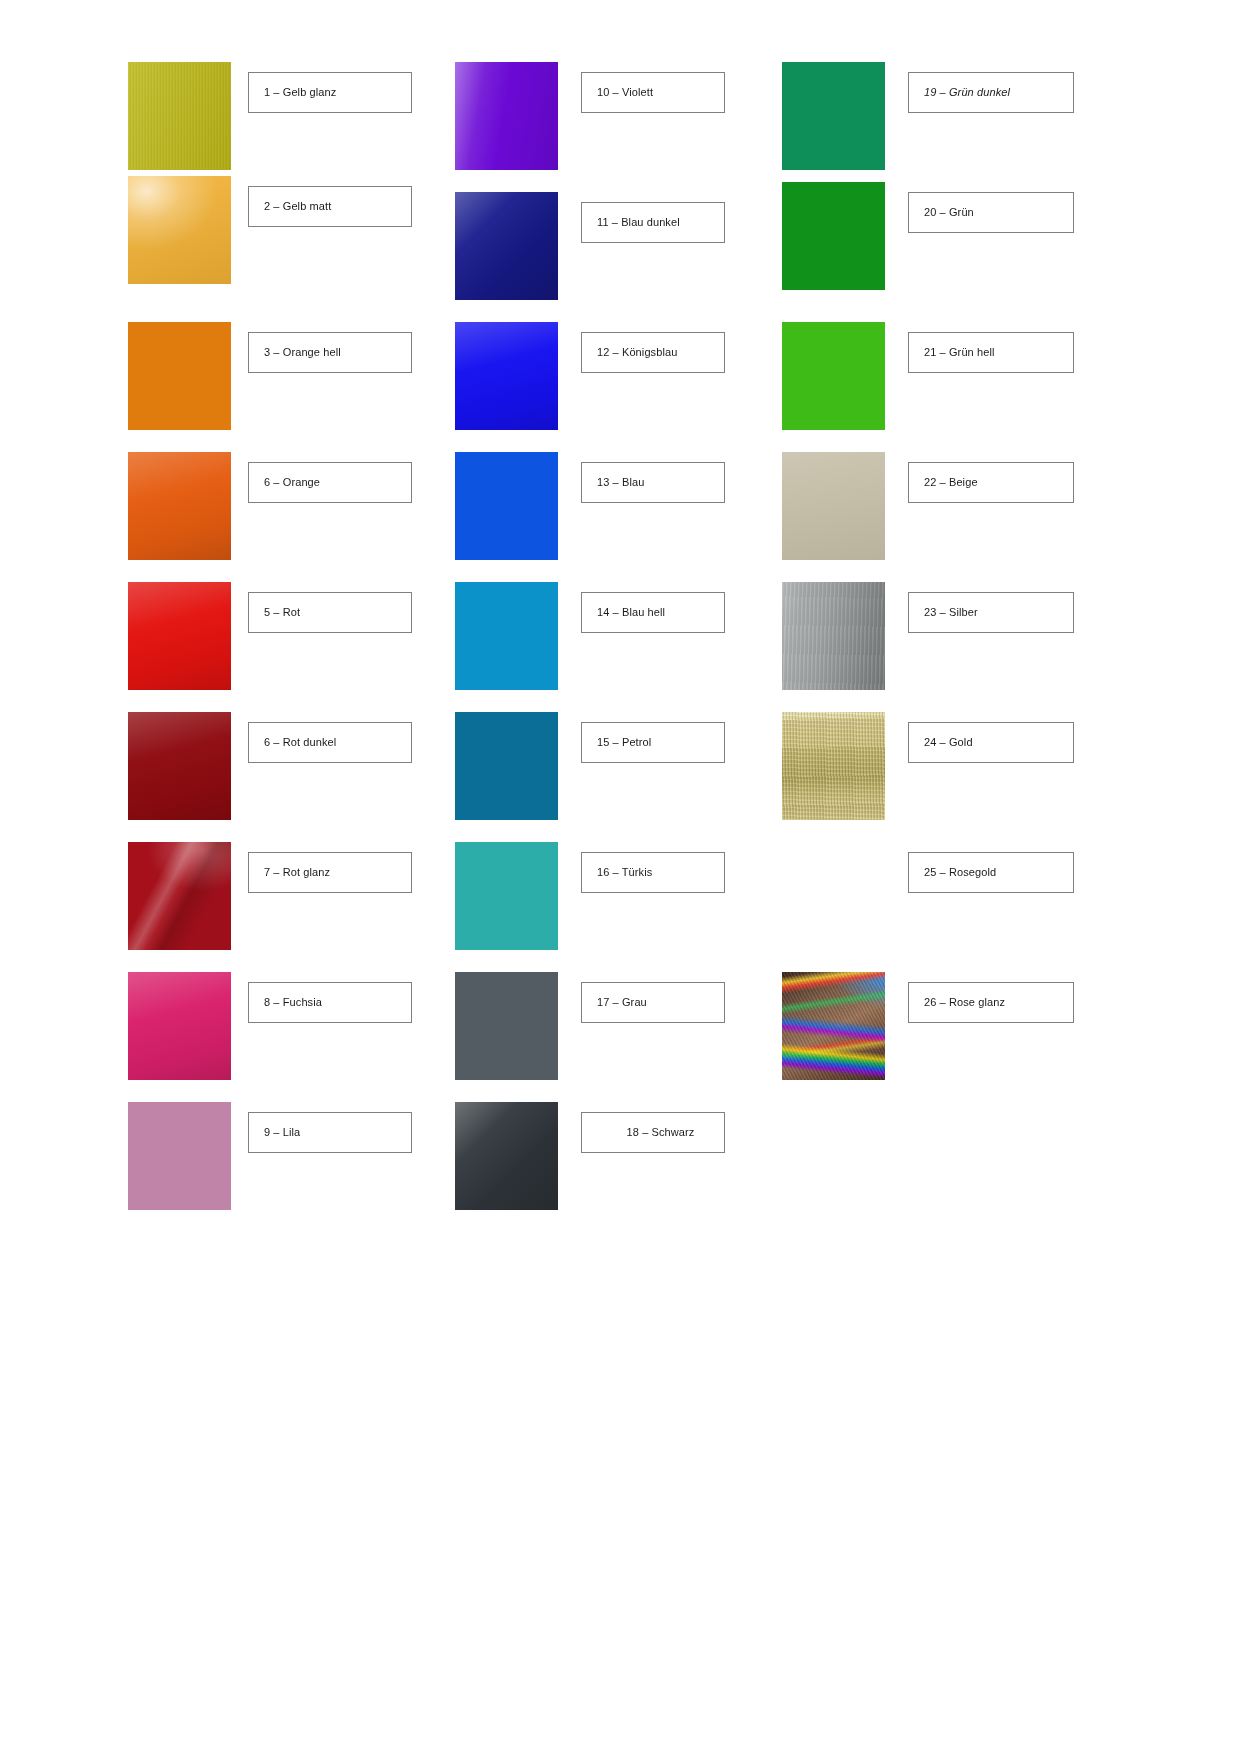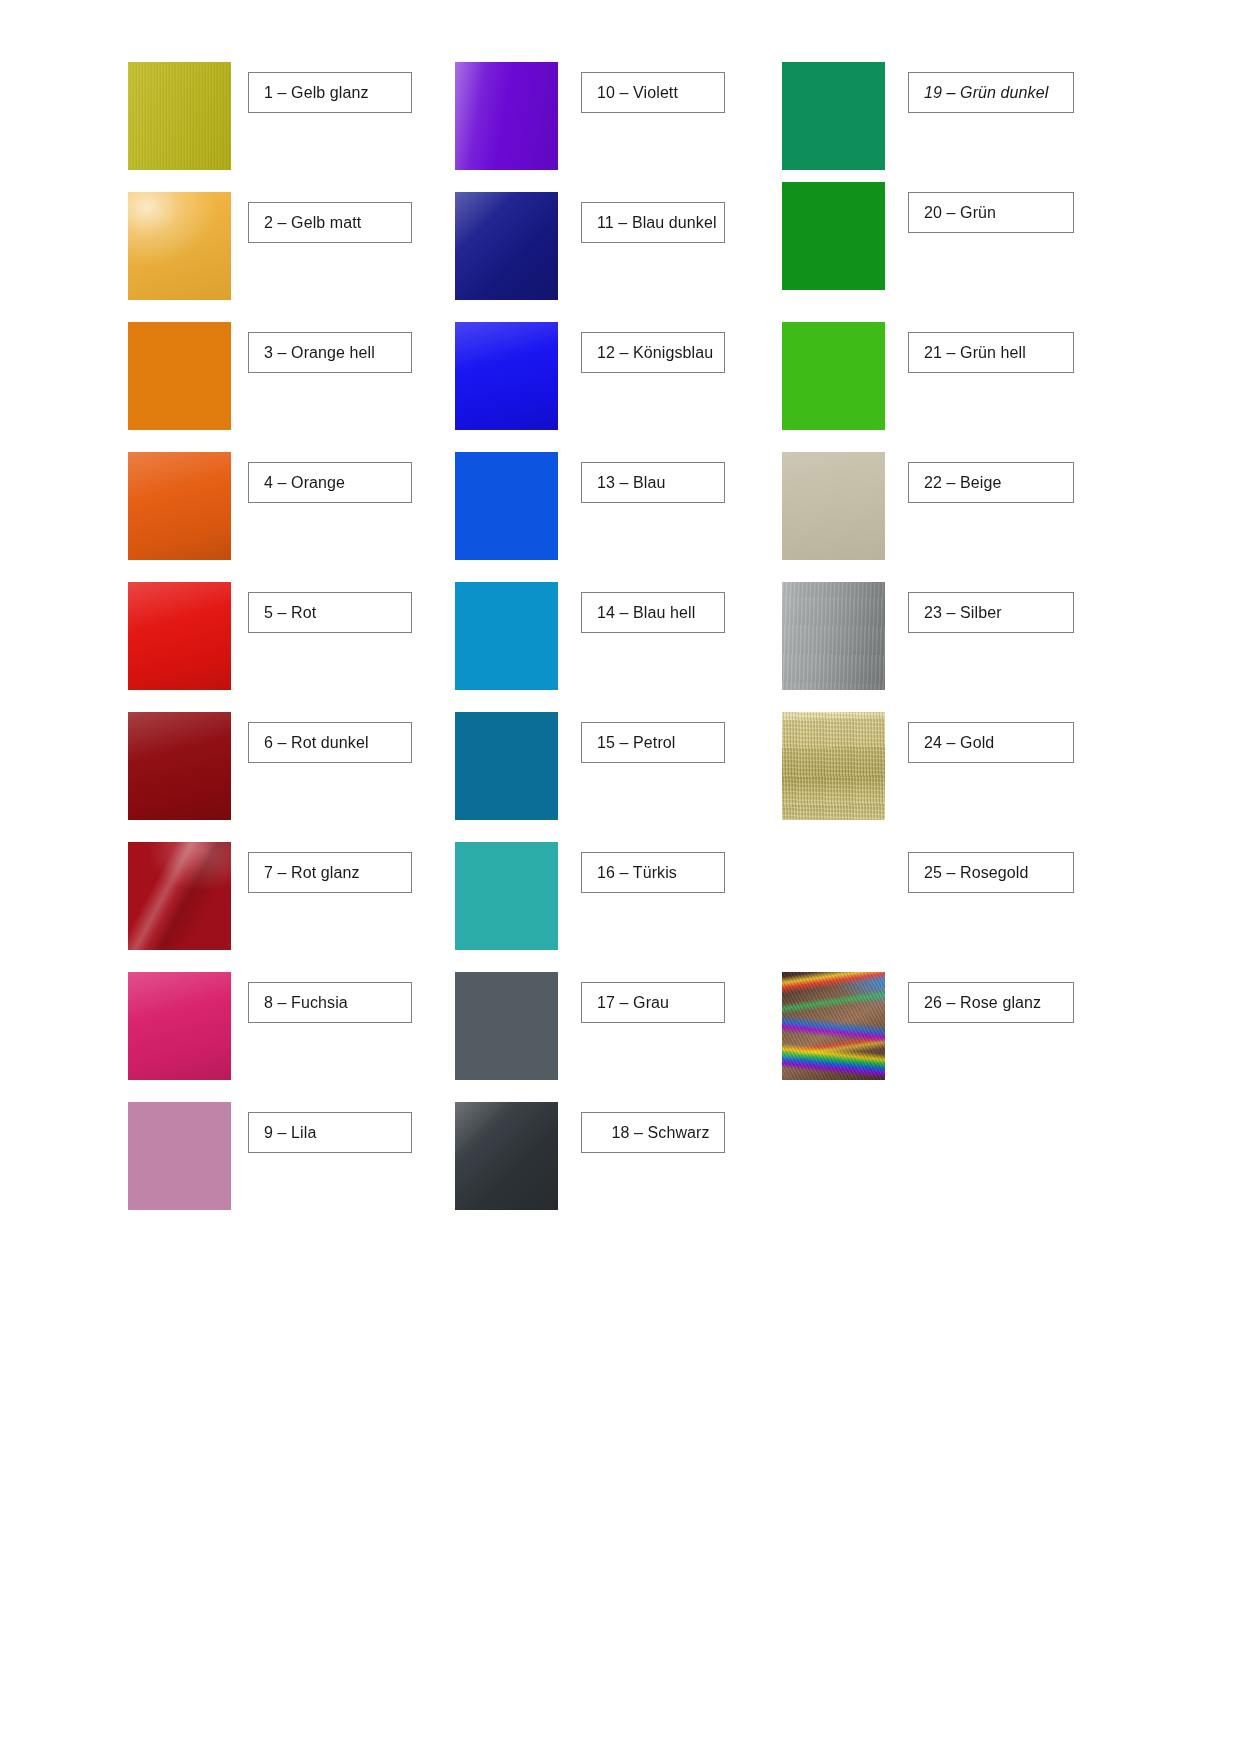--- a/index.html
+++ b/index.html
@@ -59,21 +59,21 @@
 
   .label-box {
     position: absolute;
     top: 10px;
     border: 1px solid #808080;
     background: #ffffff;
     box-sizing: border-box;
     height: 41px;
     line-height: 39px;
     padding-left: 15px;
-    font-size: 16px;
+    font-size: 11px;
     color: #1a1a1a;
     white-space: nowrap;
     letter-spacing: 0.1px;
   }
 
   
   .col-0 .label-box { left: 120px; width: 164px; }
   .col-1 .label-box { left: 126px; width: 144px; }
   .col-2 .label-box { left: 126px; width: 166px; }
 
@@ -245,31 +245,31 @@
 <body>
 
 <div class="sheet">
   <div class="grid">
 
     <div class="col col-0">
         <div class="entry" style="top: 0px;">
           <div class="swatch tex-fabric" style="--c: #bdb814;"></div>
           <div class="label-box">1 – Gelb glanz</div>
         </div>
-        <div class="entry" style="top: 130px;">
+        <div class="entry" style="top: 114px;">
           <div class="swatch tex-satin" style="--c: #f5b333;"></div>
           <div class="label-box">2 – Gelb matt</div>
         </div>
         <div class="entry" style="top: 260px;">
           <div class="swatch flat" style="--c: #e07c0e;"></div>
           <div class="label-box">3 – Orange hell</div>
         </div>
         <div class="entry" style="top: 390px;">
           <div class="swatch sheen-soft" style="--c: #e55c10;"></div>
-          <div class="label-box">4 – Orange</div>
+          <div class="label-box">6 – Orange</div>
         </div>
         <div class="entry" style="top: 520px;">
           <div class="swatch sheen-soft" style="--c: #e3130f;"></div>
           <div class="label-box">5 – Rot</div>
         </div>
         <div class="entry" style="top: 650px;">
           <div class="swatch sheen-soft" style="--c: #8e0b10;"></div>
           <div class="label-box">6 – Rot dunkel</div>
         </div>
         <div class="entry" style="top: 780px;">

